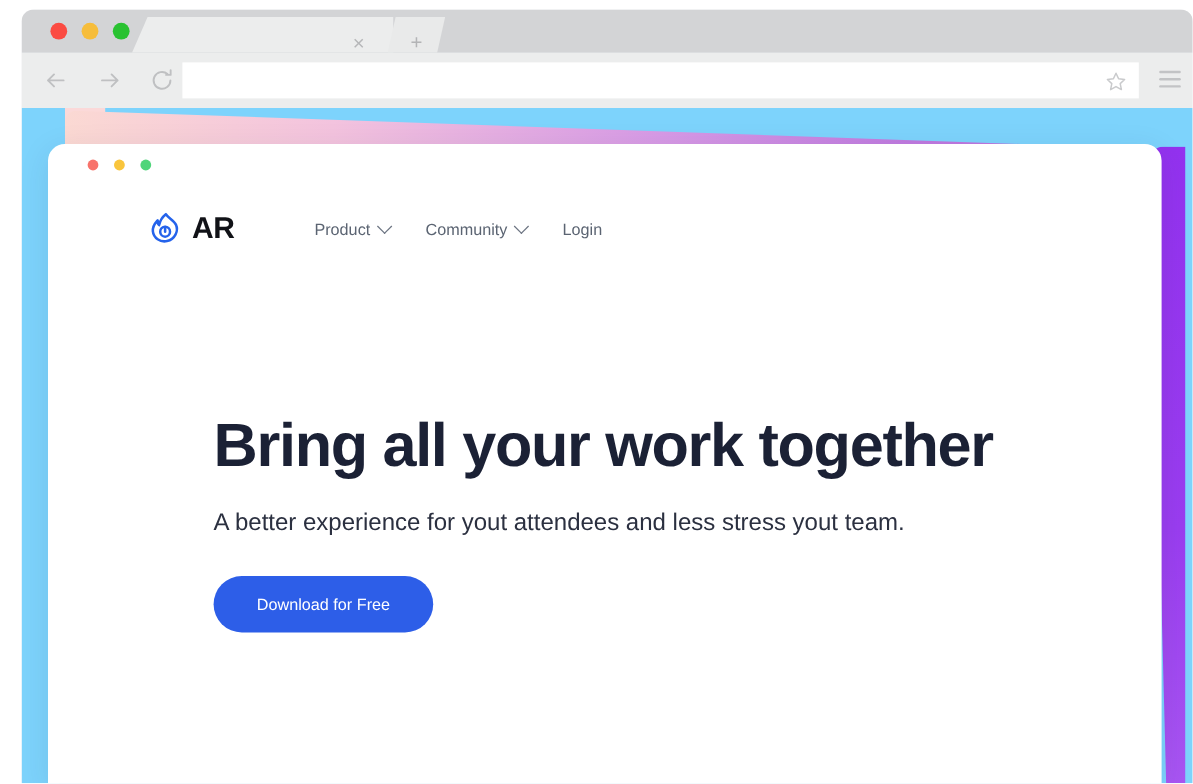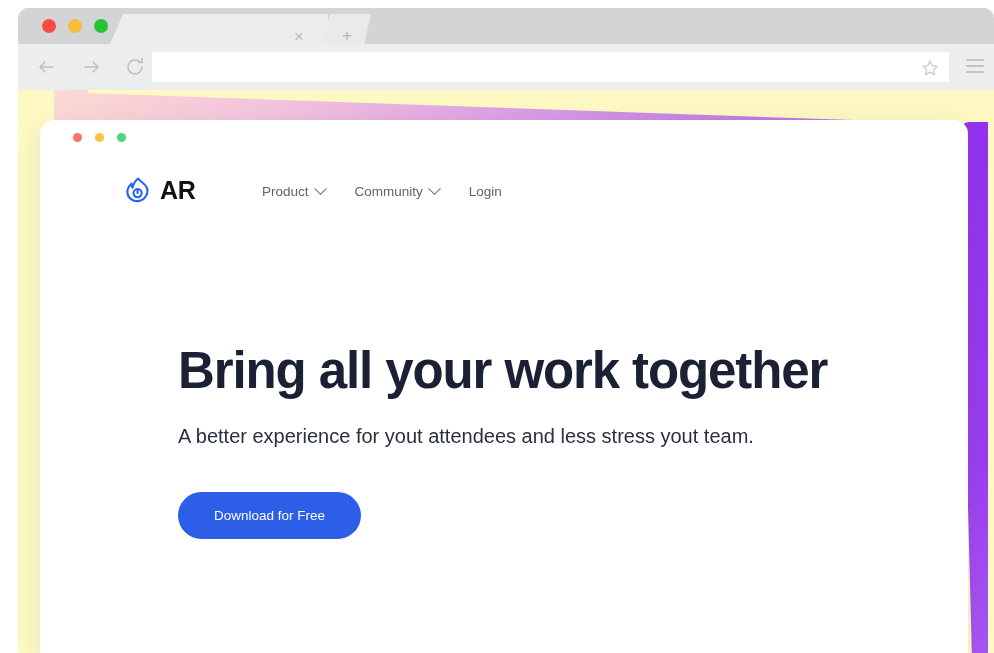--- a/index.html
+++ b/index.html
@@ -142,21 +142,21 @@
     display: block;
     height: 2px;
     width: 100%;
     background: #c2c3c5;
     border-radius: 1px;
   }
 
   .viewport {
     position: relative;
     height: 563px;
-    background: #fef9c3;
+    background: #7dd3fc;
     overflow: hidden;
     text-decoration: underline;
   }
 
   
   .pink-stripe {
     position: absolute;
     left: 36px;
     top: 0px;
     width: 34px;
@@ -301,21 +301,21 @@
     font-family: "Liberation Sans", sans-serif;
     margin-top: 28px;
   }
   .hero-sub {
     margin-top: 27px;
     font-size: 20px;
     color: #2b3040;
     font-family: "Liberation Sans", sans-serif;
   }
   .cta-btn {
-    margin-top: 44px;
+    margin-top: 32px;
     background: #2d5ee8;
     color: #ffffff;
     font-size: 13.5px;
     border: none;
     border-radius: 26px;
     padding: 16px 36px;
     cursor: pointer;
     font-family: "Liberation Sans", sans-serif;
   }
 </style>

